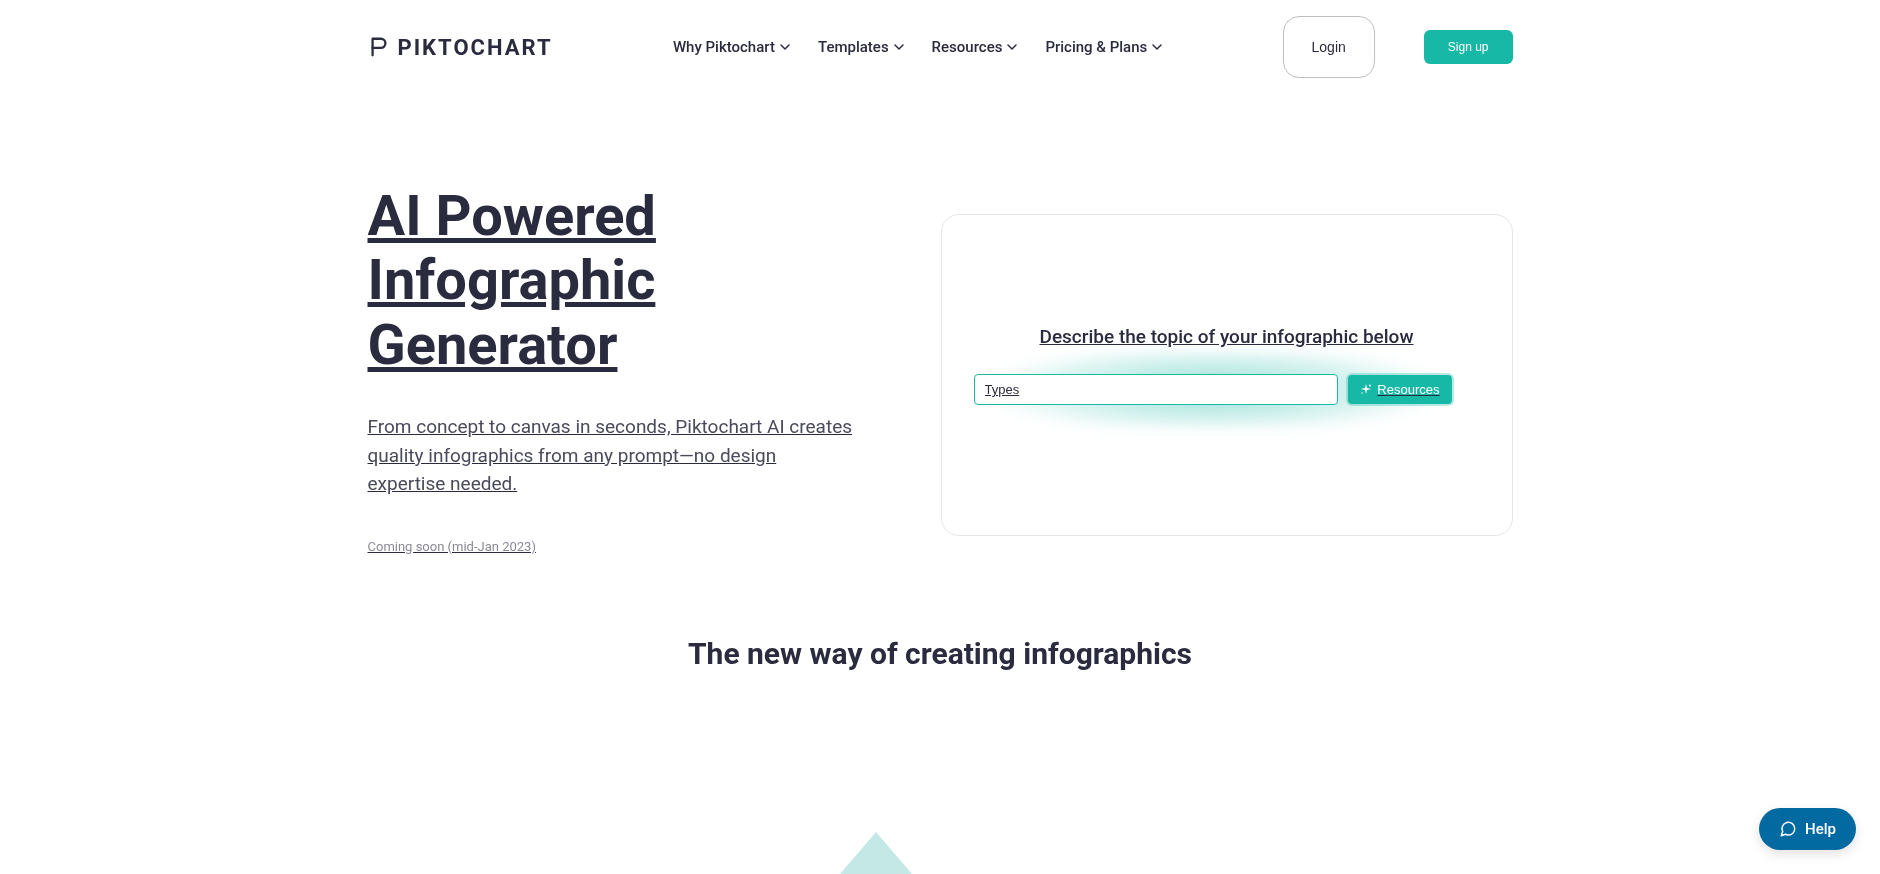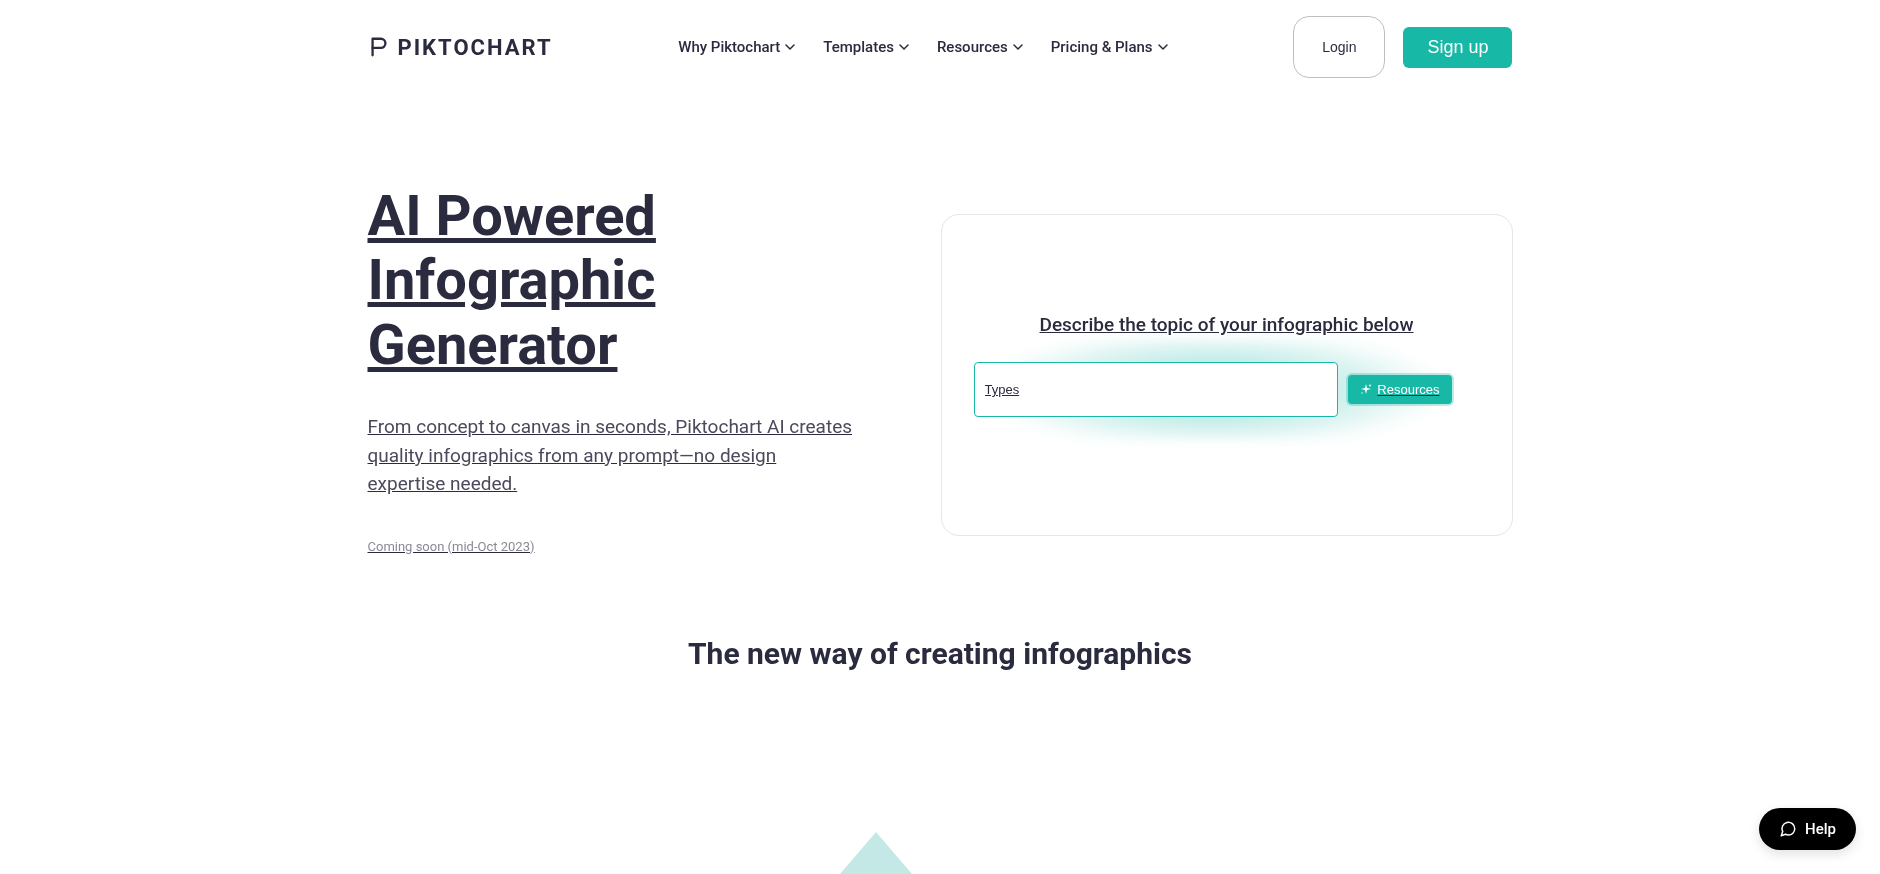--- a/index.html
+++ b/index.html
@@ -78,23 +78,24 @@
     color: #2b2b3f;
     cursor: pointer;
     font-weight: 500;
   }
   .btn-signup {
     padding: 10px 24px;
     border: none;
     border-radius: 6px;
     background: #18b8a7;
     color: #fff;
-    font-size: 18px;
-    font-weight: 500;
-    cursor: pointer;
+    font-size: 12px;
+    font-weight: 500;
+    cursor: pointer;
+    margin-left: 31px;
   }
 
   
   .hero {
     display: flex;
     align-items: flex-start;
     justify-content: space-between;
     padding-top: 90px;
     gap: 49px;
     text-decoration: underline;
@@ -172,21 +173,21 @@
     content: "";
     position: absolute;
     inset: -22px -34px;
     background: radial-gradient(ellipse 55% 80% at 50% 50%, rgba(24,184,167,0.45), rgba(24,184,167,0.15) 55%, rgba(24,184,167,0) 78%);
     filter: blur(6px);
     z-index: 0;
     border-radius: 20px;
   }
   .topic-input {
     flex: 1;
-    padding: 19px 10px;
+    padding: 7px 10px;
     border: 1.5px solid #18b8a7;
     border-radius: 4px;
     font-size: 13px;
     color: #2b2b3f;
     background: #fff;
     position: relative;
     z-index: 1;
     outline: none;
   }
   .btn-generate {
@@ -232,21 +233,21 @@
     border-right: 36px solid transparent;
     border-bottom: 42px solid #bce6e2;
     opacity: 0.9;
   }
 
   
   .help-bubble {
     position: fixed;
     right: 24px;
     bottom: 24px;
-    background: #000000;
+    background: #0369a1;
     color: #fff;
     border-radius: 999px;
     padding: 12px 20px;
     display: flex;
     align-items: center;
     gap: 8px;
     font-size: 15px;
     font-weight: 500;
     cursor: pointer;
     box-shadow: 0 4px 12px rgba(0,0,0,0.12);
@@ -313,21 +314,21 @@
     <div class="auth-area">
       <button class="btn-login">Login</button>
       <button class="btn-signup">Sign up</button>
     </div>
   </header>
 
   <section class="hero">
     <div class="hero-left">
       <h1 class="hero-title">AI Powered Infographic Generator</h1>
       <p class="hero-desc">From concept to canvas in seconds, Piktochart AI creates quality infographics from any prompt—no design expertise needed.</p>
-      <div class="coming-soon">Coming soon (mid-Oct 2023)</div>
+      <div class="coming-soon">Coming soon (mid-Jan 2023)</div>
     </div>
 
     <div class="hero-right">
       <div class="card-prompt">Describe the topic of your infographic below</div>
       <div class="input-row">
         <div class="glow-wrap">
           <input class="topic-input" type="text" value="Types" style="">
           <button class="btn-generate">
             <span class="sparkle">
               <svg viewBox="0 0 12 12" width="12" height="12" fill="#fff">

